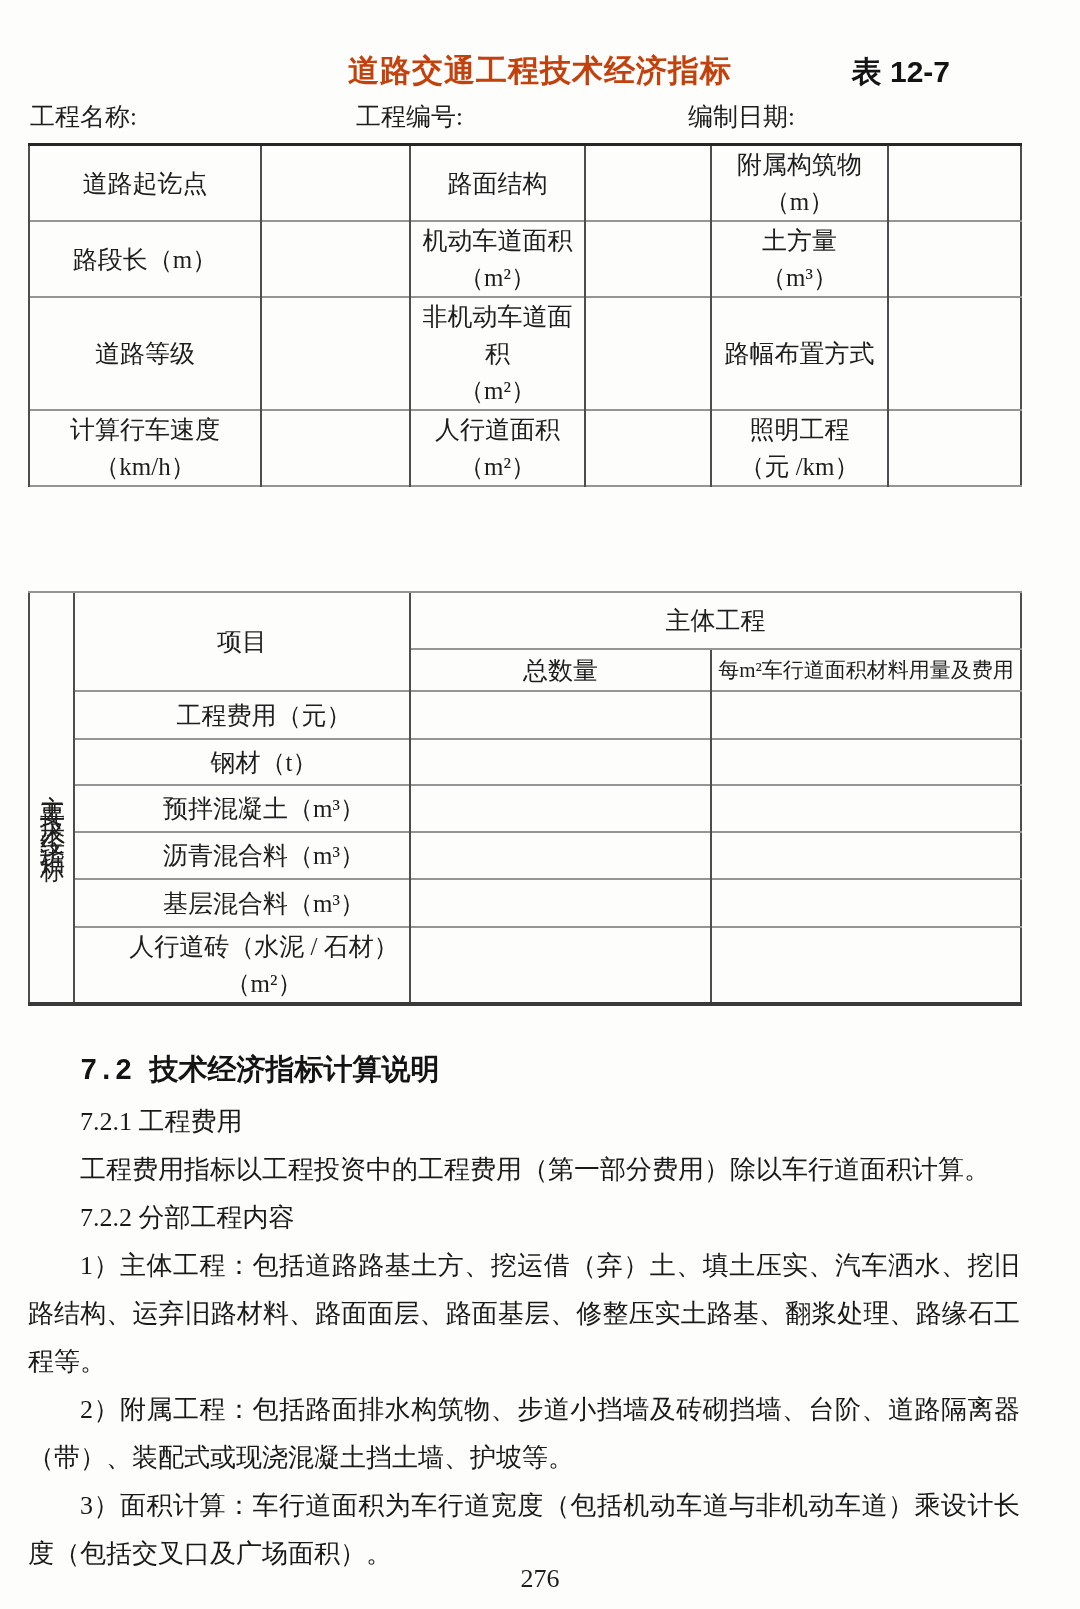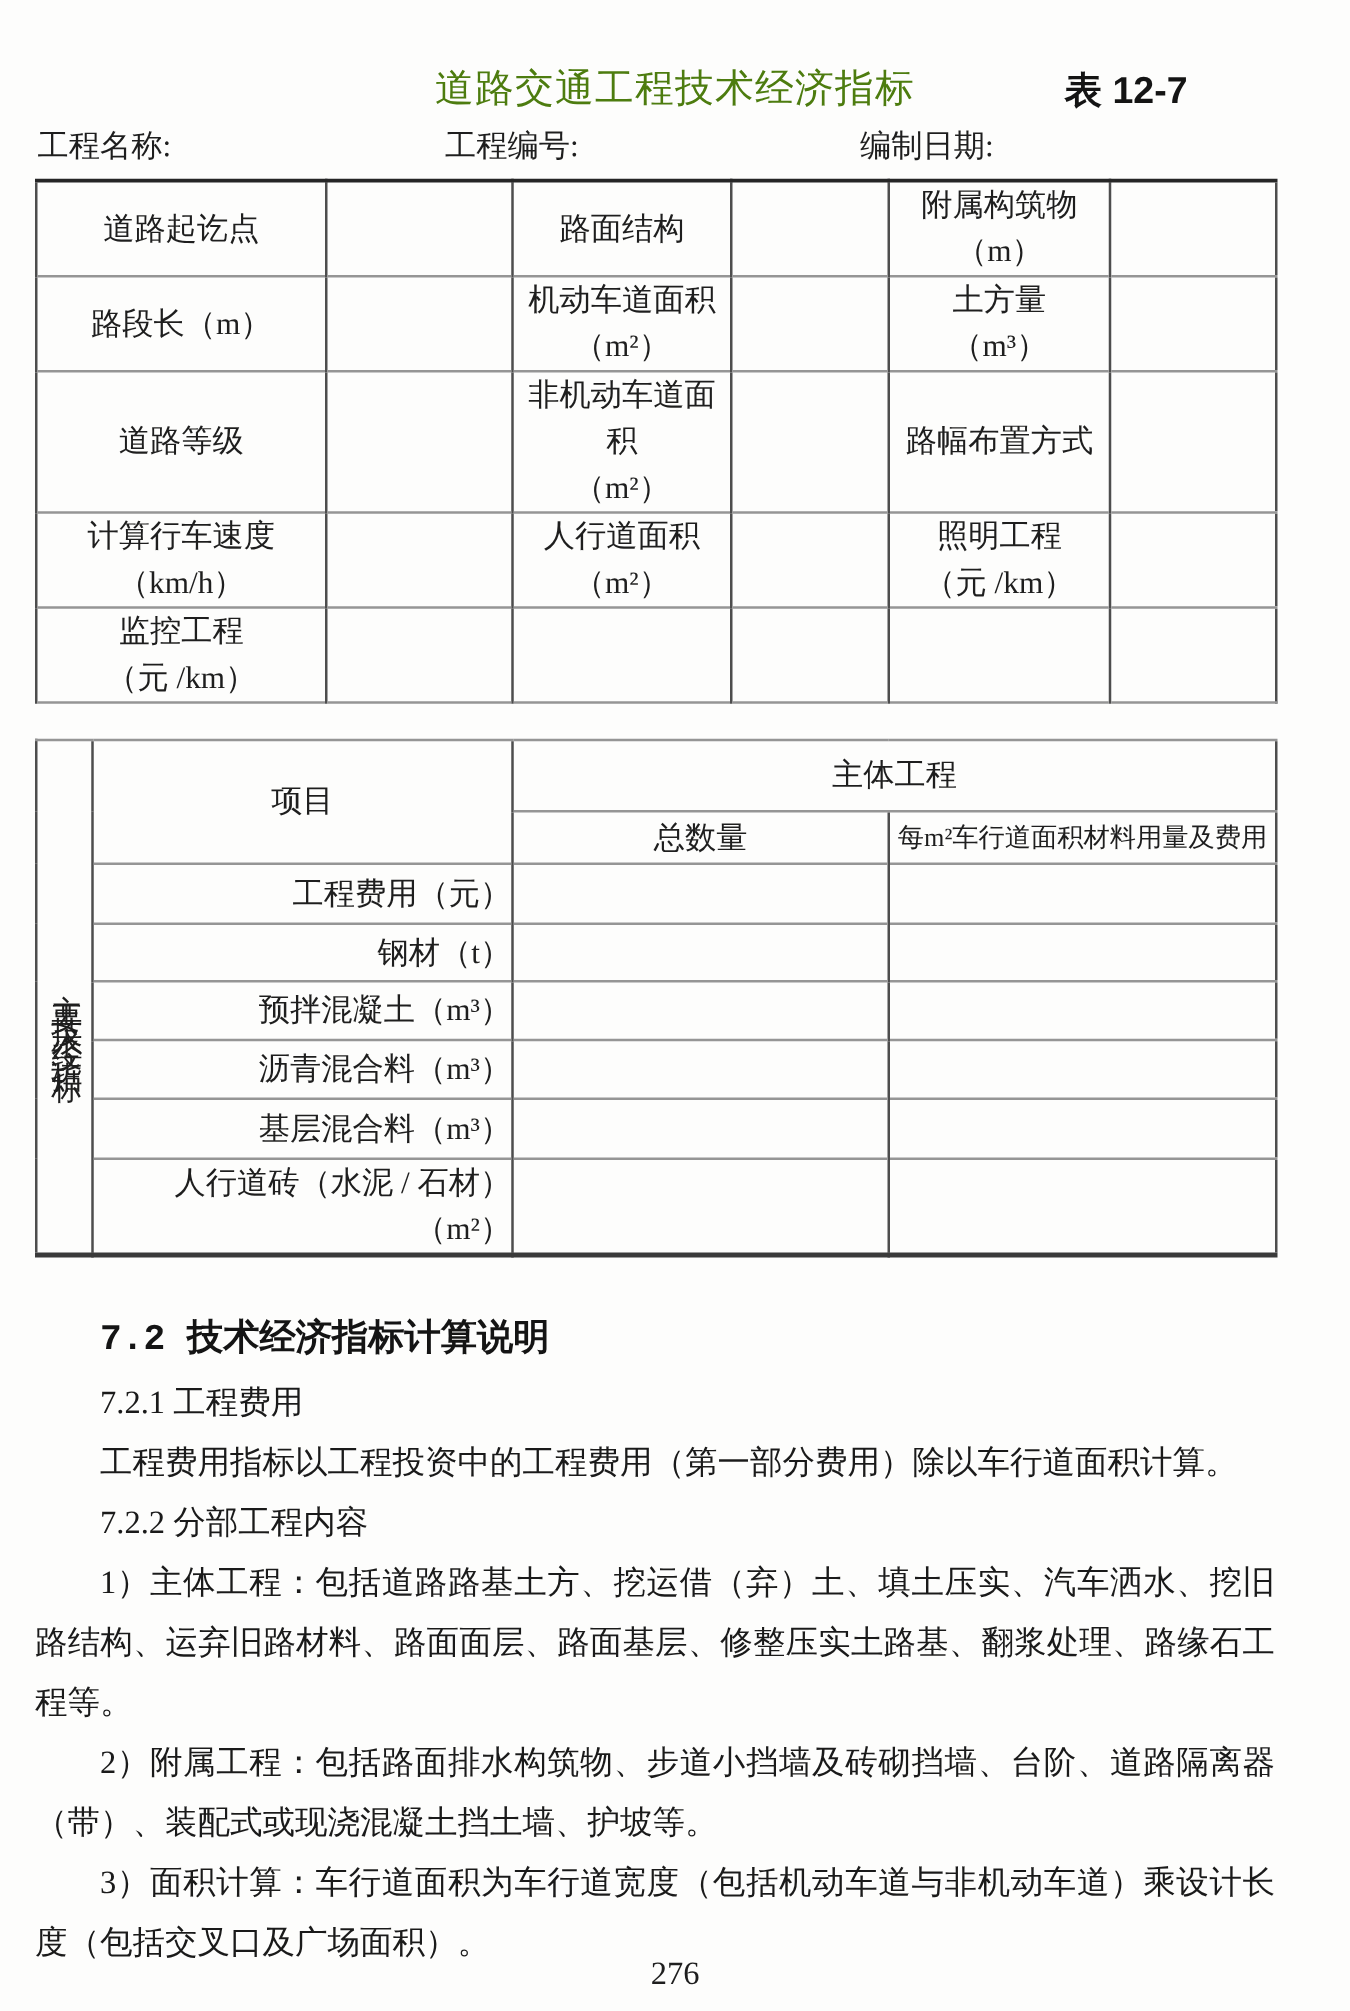--- a/index.html
+++ b/index.html
@@ -9,21 +9,21 @@
     background:#fdfdfc;
     color:#1e1e1e;
     font-family:"Liberation Serif","DejaVu Serif",serif;
     overflow:hidden;
   }
   
   .title-row{position:absolute;top:50px;left:0;width:100%;height:42px;text-align:center;}
   .doc-title{
     display:inline-block;
     font-family:"Liberation Sans","DejaVu Sans",sans-serif;
-    font-weight:normal;font-size:31px;letter-spacing:1px;color:#4d7c0f;
+    font-weight:bold;font-size:31px;letter-spacing:1px;color:#c2410c;
   }
   .table-ref{
     position:absolute;right:130px;top:2px;
     font-family:"Liberation Sans","DejaVu Sans",sans-serif;
     font-weight:bold;font-size:30px;color:#141414;
   }
   
   .meta-row{position:absolute;top:100px;left:0;width:100%;height:36px;font-size:25px;}
   .meta-label{position:absolute;top:0;white-space:nowrap;}
   .meta-name{left:30px;}
@@ -41,21 +41,21 @@
     overflow:hidden;
   }
   .t1{top:143px;border:2px solid #4d4d4d;border-top:3px solid #262626;border-bottom:2px solid #959595;}
   .t1 tr{height:75px;}
   .t1 tr:first-child td{border-top:none;}
   .t2{top:591px;border:2px solid #4d4d4d;border-bottom:4px solid #3a3a3a;}
   .t2 .hr1{height:57px;}
   .t2 .hr2{height:42px;padding-left:44px;}
   .t2 .dr1{height:48px;} .t2 .dr2{height:46px;} .t2 .dr3{height:47px;}
   .t2 .dr4{height:47px;} .t2 .dr5{height:48px;} .t2 .dr6{height:75px;}
-  .t2 .row-label{text-align:right;padding-left:44px;}
+  .t2 .row-label{text-align:center;padding-left:44px;}
   .t2 .per-header{font-size:21px;line-height:28px;}
   .side-cell{border-top:2px solid #959595;}
   .vert-text{
     display:inline-block;
     writing-mode:vertical-lr;
     text-orientation:upright;
     letter-spacing:9px;
     font-size:25px;line-height:45px;
   }
   
@@ -131,29 +131,20 @@
     </tr>
     <tr>
       <td>计算行车速度
 （km/h）</td>
       <td></td>
       <td>人行道面积
 （m²）</td>
       <td></td>
       <td>照明工程
 （元 /km）</td>
-      <td></td>
-    </tr>
-    <tr>
-      <td>监控工程
-（元 /km）</td>
-      <td></td>
-      <td></td>
-      <td></td>
-      <td></td>
       <td></td>
     </tr>
   </tbody>
     </table>
 
   <table class="t2">
     <colgroup>
       <col style="width:45px">
         <col style="width:336px">
         <col style="width:301px">

